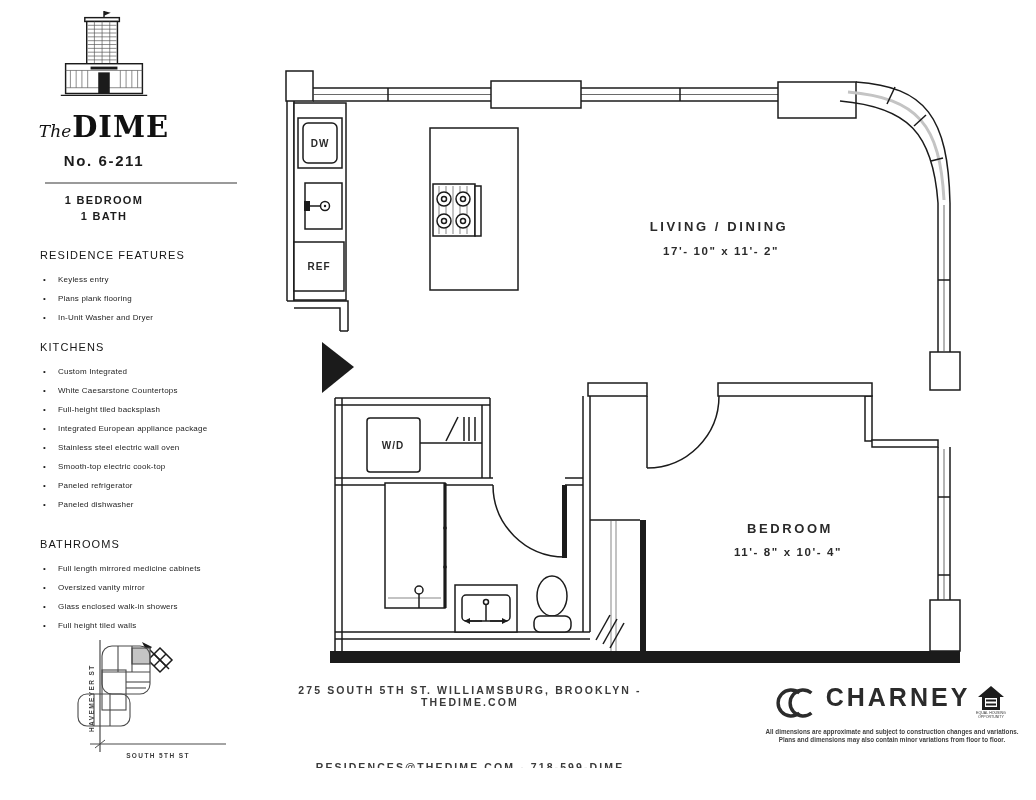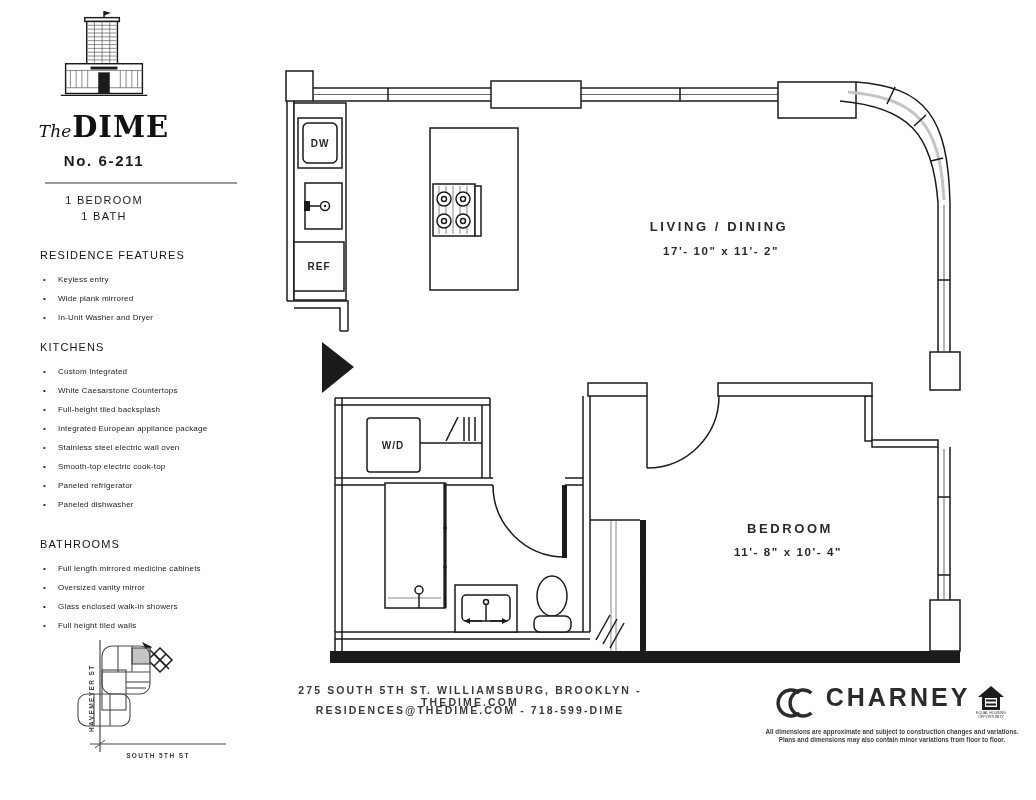--- a/index.html
+++ b/index.html
@@ -7,21 +7,21 @@
         font-family:"Liberation Sans",sans-serif;color:#222;overflow:hidden;}
 
   
   .sidebar-top{position:absolute;left:28px;top:10px;width:152px;text-align:center;}
   .brand-row{display:flex;justify-content:center;align-items:baseline;gap:1px;margin-top:2px;}
   .brand-the{font-family:"DejaVu Serif",serif;font-style:italic;font-size:17px;color:#111;}
   .brand-dime{font-family:"DejaVu Serif",serif;font-weight:bold;font-size:29px;letter-spacing:1px;color:#111;}
   .unit-number{margin-top:8px;font-size:15px;font-weight:bold;letter-spacing:1.6px;color:#1c1c1c;}
   .divider{position:absolute;left:45px;top:182px;width:192px;height:2px;background:#9a9a9a;}
   .unit-type{position:absolute;left:28px;top:192px;width:152px;text-align:center;
-             font-weight:normal;font-size:11px;letter-spacing:1.3px;line-height:16px;color:#1c1c1c;}
+             font-weight:bold;font-size:11px;letter-spacing:1.3px;line-height:16px;color:#1c1c1c;}
 
   .section{position:absolute;left:40px;width:220px;}
   .section h3{margin:0;font-size:11px;font-weight:normal;letter-spacing:1.1px;color:#161616;}
   .section ul{list-style:none;margin:9px 0 0 0;padding:0;}
   .section li{position:relative;padding-left:18px;font-size:8px;letter-spacing:.2px;
               line-height:19px;color:#1d1d1d;}
   .section li::before{content:"\2022";position:absolute;left:3px;top:0;font-size:8px;color:#1d1d1d;}
   .sec-features{top:249px;}
   .sec-kitchens{top:341px;}
   .sec-bathrooms{top:538px;}
@@ -38,21 +38,21 @@
   .gray{stroke:#c4c4c4;stroke-width:3;fill:none;}
   text.pl{fill:#2a2a2a;font-family:"Liberation Sans",sans-serif;font-weight:bold;}
   .room-name{font-size:13px;letter-spacing:2.6px;}
   .room-dims{font-size:11.5px;letter-spacing:1.6px;}
   .appl{font-size:10px;letter-spacing:1px;}
 
   
   .footer-line{position:absolute;left:258px;width:424px;text-align:center;font-size:10.5px;
                font-weight:bold;letter-spacing:2.1px;color:#3a3a3a;}
   .addr{top:684px;}
-  .contact{top:704px;}
+  .contact{top:761px;}
   .charney{position:absolute;left:762px;top:683px;width:260px;}
   .charney-row{display:flex;justify-content:center;gap:4px;}
   .charney-name{font-size:25px;letter-spacing:3px;color:#2b2b2b;font-weight:bold;}
   .disclaimer{margin-top:5px;font-size:6.3px;line-height:8px;color:#3f3f3f;
               text-align:center;font-weight:bold;}
   .kp-label{font-size:6.5px;letter-spacing:1.4px;fill:#3c3c3c;font-weight:bold;}
 </style>
 </head>
 <body>
 
@@ -107,21 +107,21 @@
 
   <div class="unit-type">
     <div>1 BEDROOM</div>
     <div>1 BATH</div>
   </div>
 
   <div class="section sec-features">
     <h3>RESIDENCE FEATURES</h3>
     <ul>
       <li>Keyless entry</li>
-      <li>Wide plank mirrored</li>
+      <li>Plans plank flooring</li>
       <li>In-Unit Washer and Dryer</li>
     </ul>
   </div>
 
   <div class="section sec-kitchens">
     <h3>KITCHENS</h3>
     <ul>
       <li>Custom Integrated</li>
       <li>White Caesarstone Countertops</li>
       <li>Full-height tiled backsplash</li>

